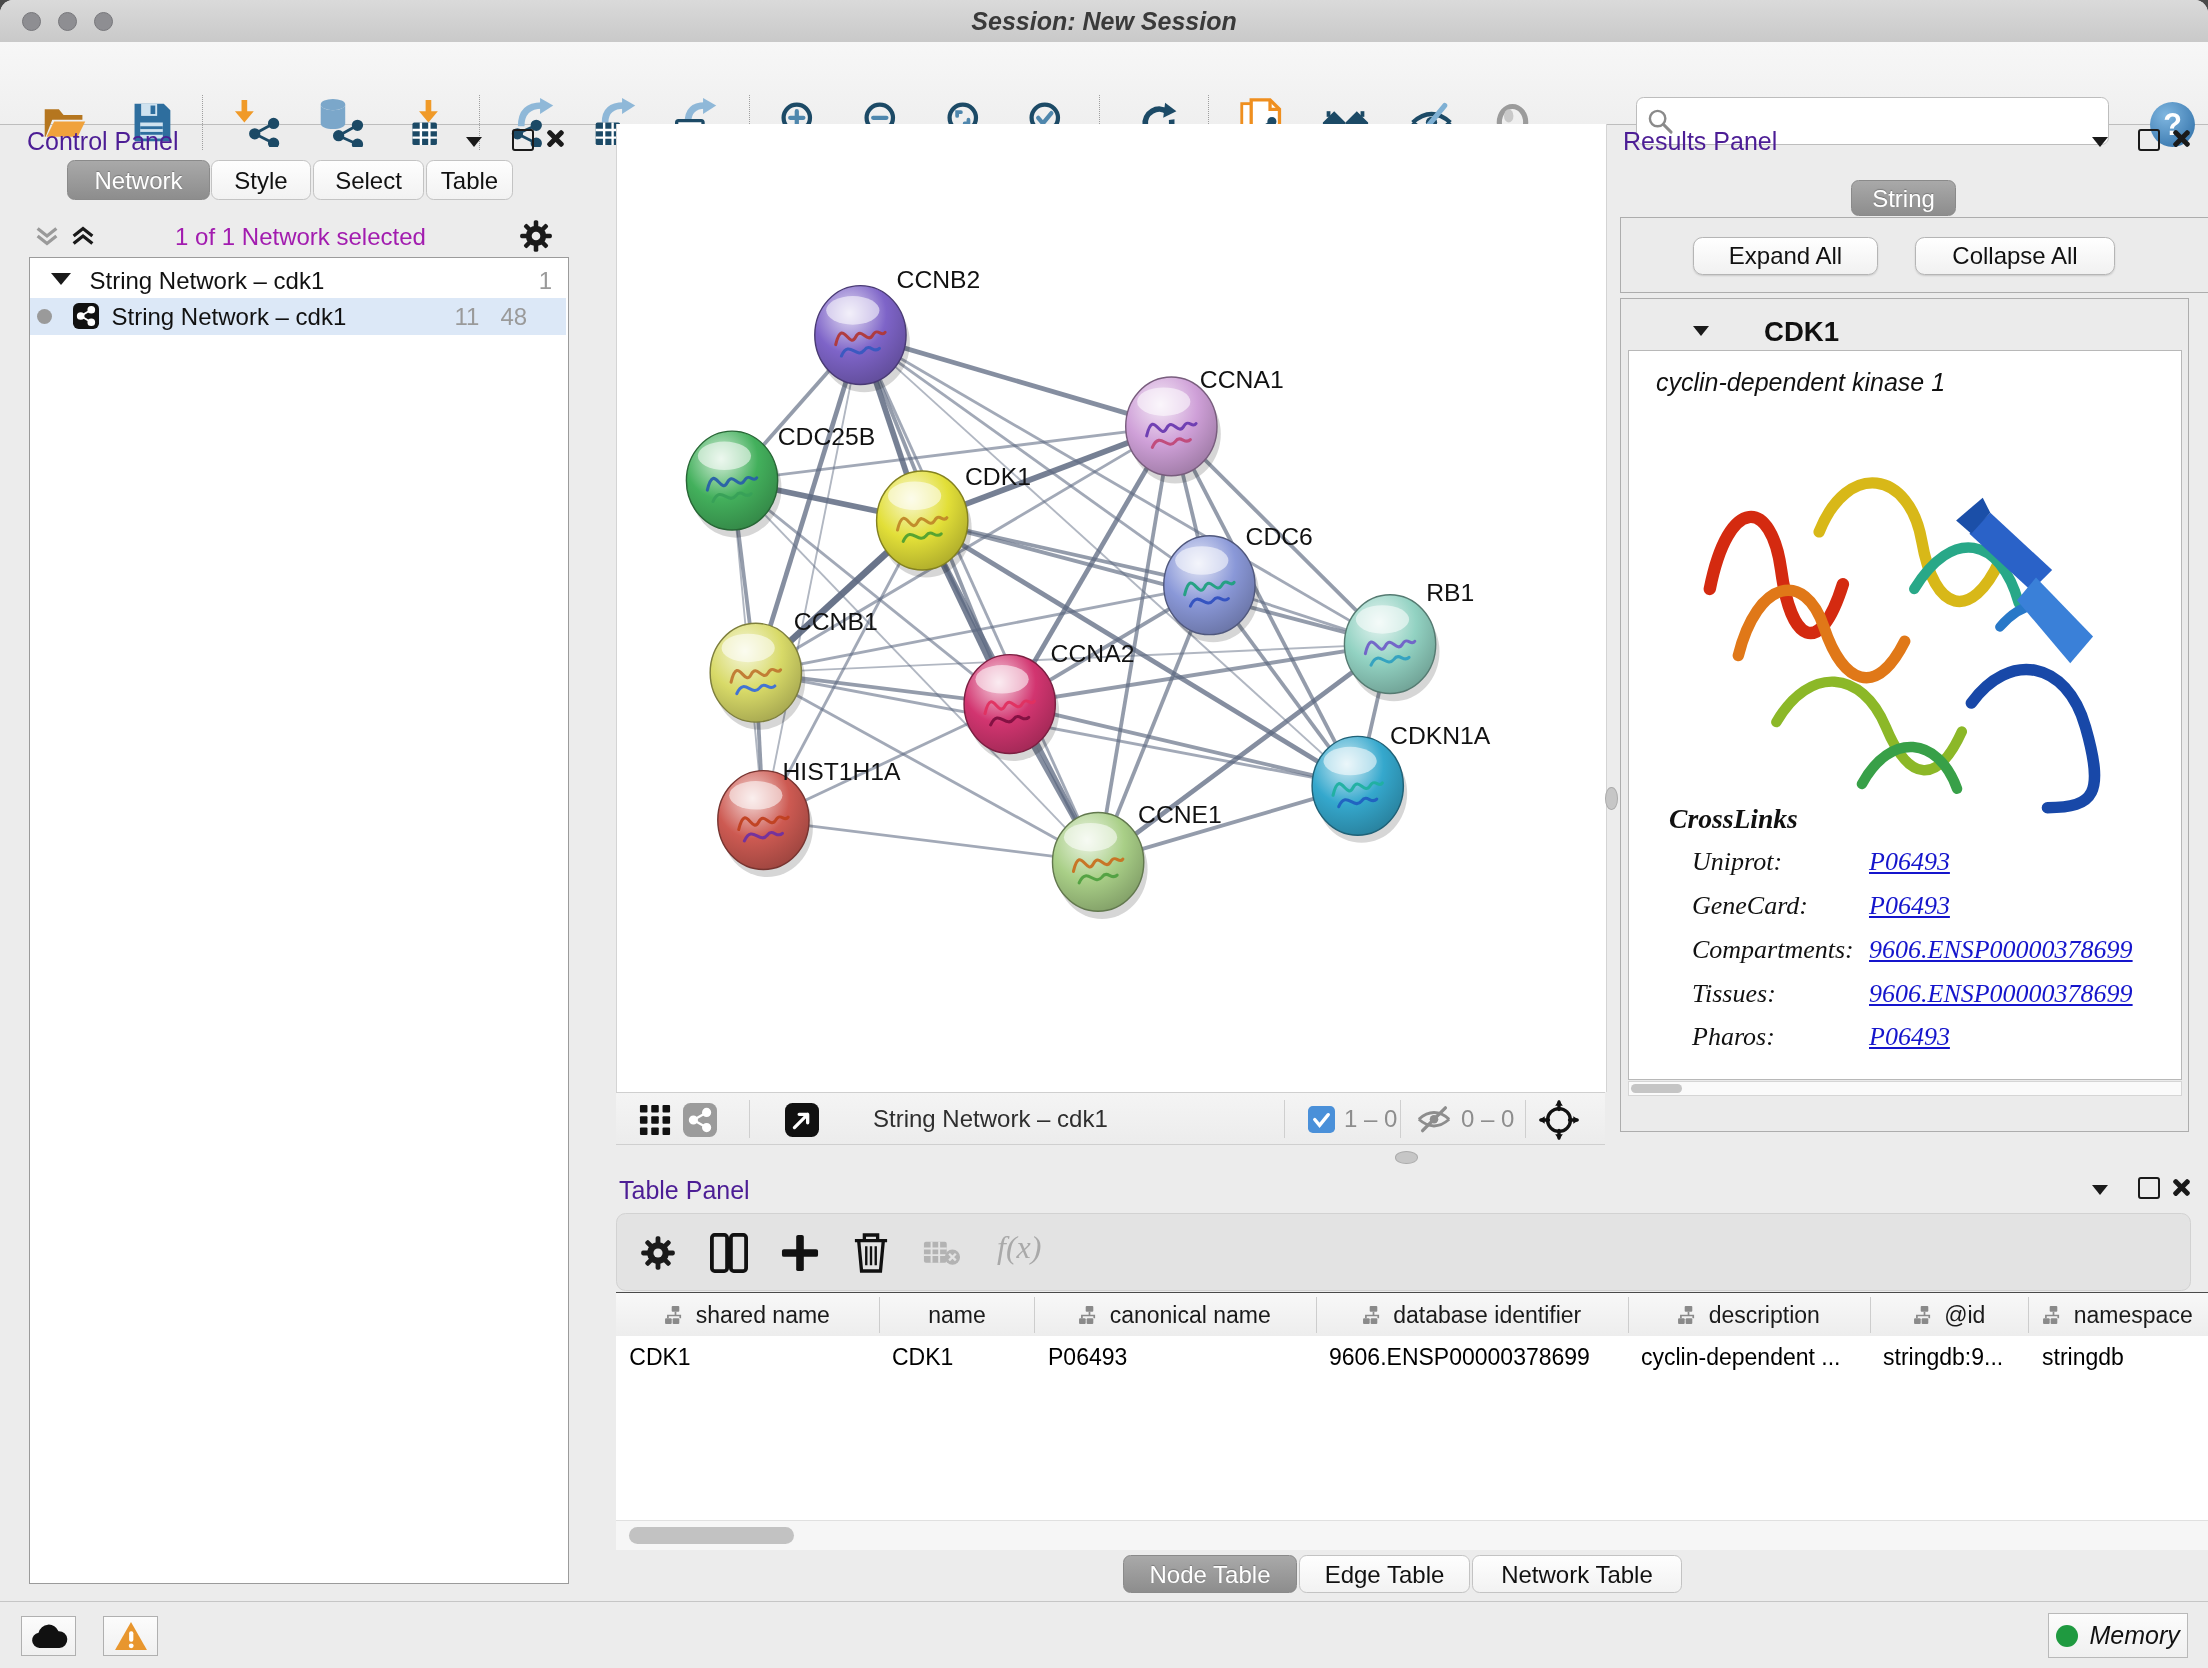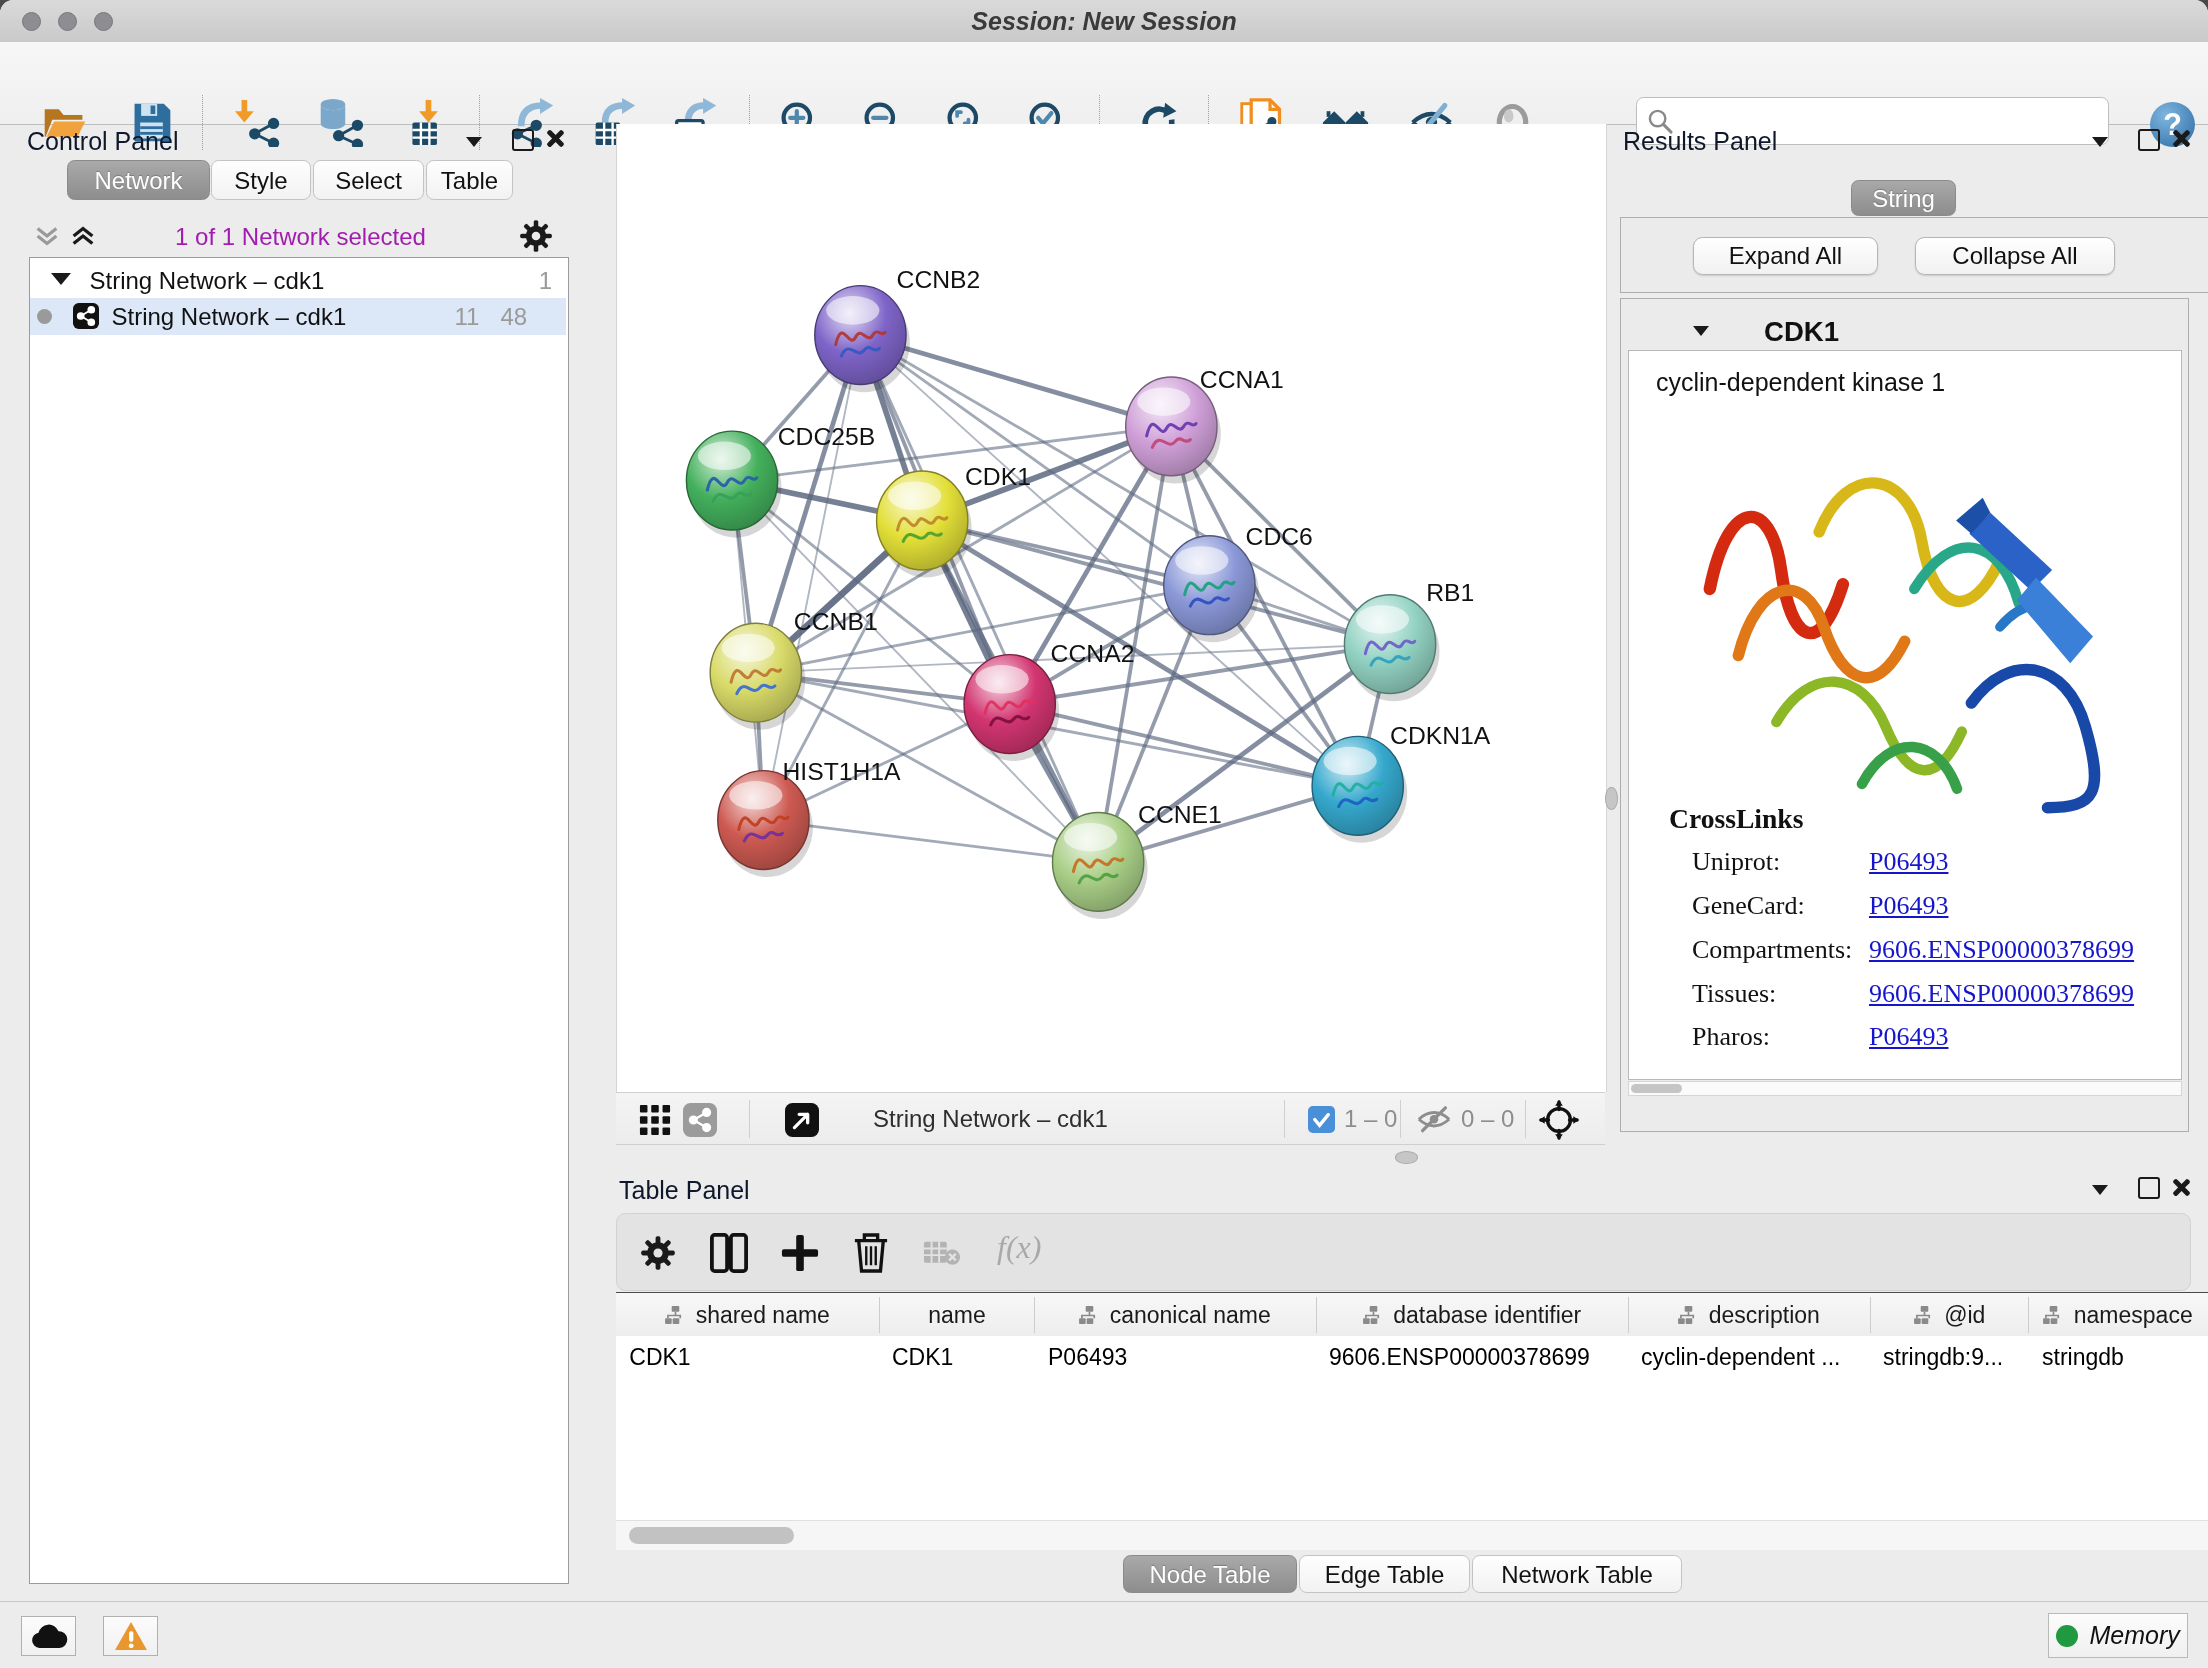--- a/index.html
+++ b/index.html
@@ -9,21 +9,21 @@
   #titlebar{left:0;top:0;width:2208px;height:42px;background:linear-gradient(#dadada,#c9c9c9);border-bottom:1px solid #a6a6a6;font-style:italic;}
   .tlight{position:absolute;top:12.4px;width:17px;height:17px;border-radius:50%;background:#8e8e92;border:1px solid #77777b;}
   #win-title{left:0;top:0;width:2208px;height:42px;line-height:42px;text-align:center;font-size:25px;font-weight:600;color:#3a3a3a;}
   
   #toolbar{left:0;top:42px;width:2208px;height:82px;background:linear-gradient(#f7f7f7,#efefef);border-bottom:1px solid #bdbdbd;}
   .tbicon{position:absolute;top:56px;width:49px;height:49px;}
   .tbsep{position:absolute;top:53px;width:0;height:55px;border-left:1.9px dotted #9e9e9e;}
   #search-wrap{position:absolute;left:1636px;top:55px;width:471px;height:46px;background:#fff;border:1px solid #bdbdbd;border-radius:7.6px;}
   #search-input{position:absolute;left:42px;top:1.9px;width:418px;height:38px;border:none;outline:none;font-size:23px;background:transparent;}
   
-  .panel-title{font-size:25px;color:#0f172a;}
+  .panel-title{font-size:25px;color:#4c1d95;}
   .ph-tri{width:0;height:0;border-left:8.6px solid transparent;border-right:8.6px solid transparent;border-top:10.5px solid #1a1a1a;display:inline-block;}
   .ph-sq{width:18px;height:18px;border:2.4px solid #1a1a1a;border-radius:2.9px;display:inline-block;}
   .ph-x{position:relative;width:21px;height:21px;display:inline-block;}
   .ph-x::before,.ph-x::after{content:"";position:absolute;left:8.6px;top:0;width:4.8px;height:21px;background:#1a1a1a;border-radius:1.9px;}
   .ph-x::before{transform:rotate(45deg);} .ph-x::after{transform:rotate(-45deg);}
   
   .tab{position:absolute;height:40px;line-height:40px;text-align:center;font-size:24px;border:1px solid #c3c3c3;background:linear-gradient(#fefefe,#f2f2f2);color:#111;border-radius:7.6px;box-sizing:border-box;}
   .tab.active{background:linear-gradient(#a9a9a9,#8d8d8d);color:#fff;border-color:#8a8a8a;text-shadow:0 -1px 1px rgba(0,0,0,.25);}
   
   #tree-box{left:28.5px;top:257px;width:540px;height:1327px;background:#fff;border:1.9px solid #9b9b9b;box-sizing:border-box;}
@@ -34,21 +34,21 @@
   
   #net-canvas-bg{left:616px;top:124px;width:989px;height:968px;background:#fff;border-left:1px solid #d4d4d4;border-right:1px solid #d4d4d4;}
   #net-footer{left:616px;top:1092px;width:989px;height:51px;background:linear-gradient(#f4f4f4,#ececec);border-top:1px solid #cfcfcf;border-bottom:1px solid #cfcfcf;}
   .vline{position:absolute;width:1px;background:#cfcfcf;}
   .footer-text{font-size:24px;color:#2e2e2e;}
   .footer-count{font-size:24px;color:#8d8d8d;}
   .splitter-oval{position:absolute;background:#c6c6c6;border-radius:50%;border:1px solid #ababab;}
   
   .framed-box{position:absolute;background:#ebebeb;border:1.9px solid #adadad;box-sizing:border-box;}
   .rp-btn{position:absolute;height:38px;background:linear-gradient(#ffffff,#f1f1f1);border:1px solid #b5b5b5;border-radius:9.5px;font-size:24px;color:#111;text-align:center;line-height:36px;box-shadow:0 1px 1.9px rgba(0,0,0,.15);box-sizing:border-box;}
-  #rp-inner{left:1628px;top:350px;width:554px;height:730px;background:#fff;border:1px solid #b8b8b8;box-sizing:border-box;}
+  #rp-inner{left:1628px;top:350px;width:554px;height:730px;background:#fff;border:1px solid #b8b8b8;box-sizing:border-box;font-style:italic;}
   .serif{font-family:"Liberation Serif",serif;}
   .xlink{color:#1515cc;text-decoration:underline;font-size:26px;font-family:"Liberation Serif",serif;}
   .xlabel{font-size:26px;color:#111;font-family:"Liberation Serif",serif;}
   
   #tp-toolbar{left:616px;top:1213px;width:1575px;height:78px;background:#e3e3e3;border:1px solid #d2d2d2;border-radius:9.5px;box-sizing:border-box;}
   #tbl-header{left:616px;top:1292px;width:1592px;height:45px;background:linear-gradient(#f8f8f8,#ededed);border-top:1.9px solid #4a4a4a;border-bottom:1px solid #cfcfcf;box-sizing:border-box;}
   .th-cell{position:absolute;top:0;height:44px;display:flex;align-items:center;justify-content:center;gap:9.5px;font-size:23px;color:#1a1a1a;overflow:hidden;}
   .th-sep{position:absolute;top:3.8px;height:36px;width:1px;background:#cdcdcd;}
   #tbl-body{left:616px;top:1336px;width:1592px;height:184px;background:#fff;}
   .td-cell{position:absolute;top:7.6px;height:32px;font-size:23px;color:#000;white-space:nowrap;overflow:hidden;}

